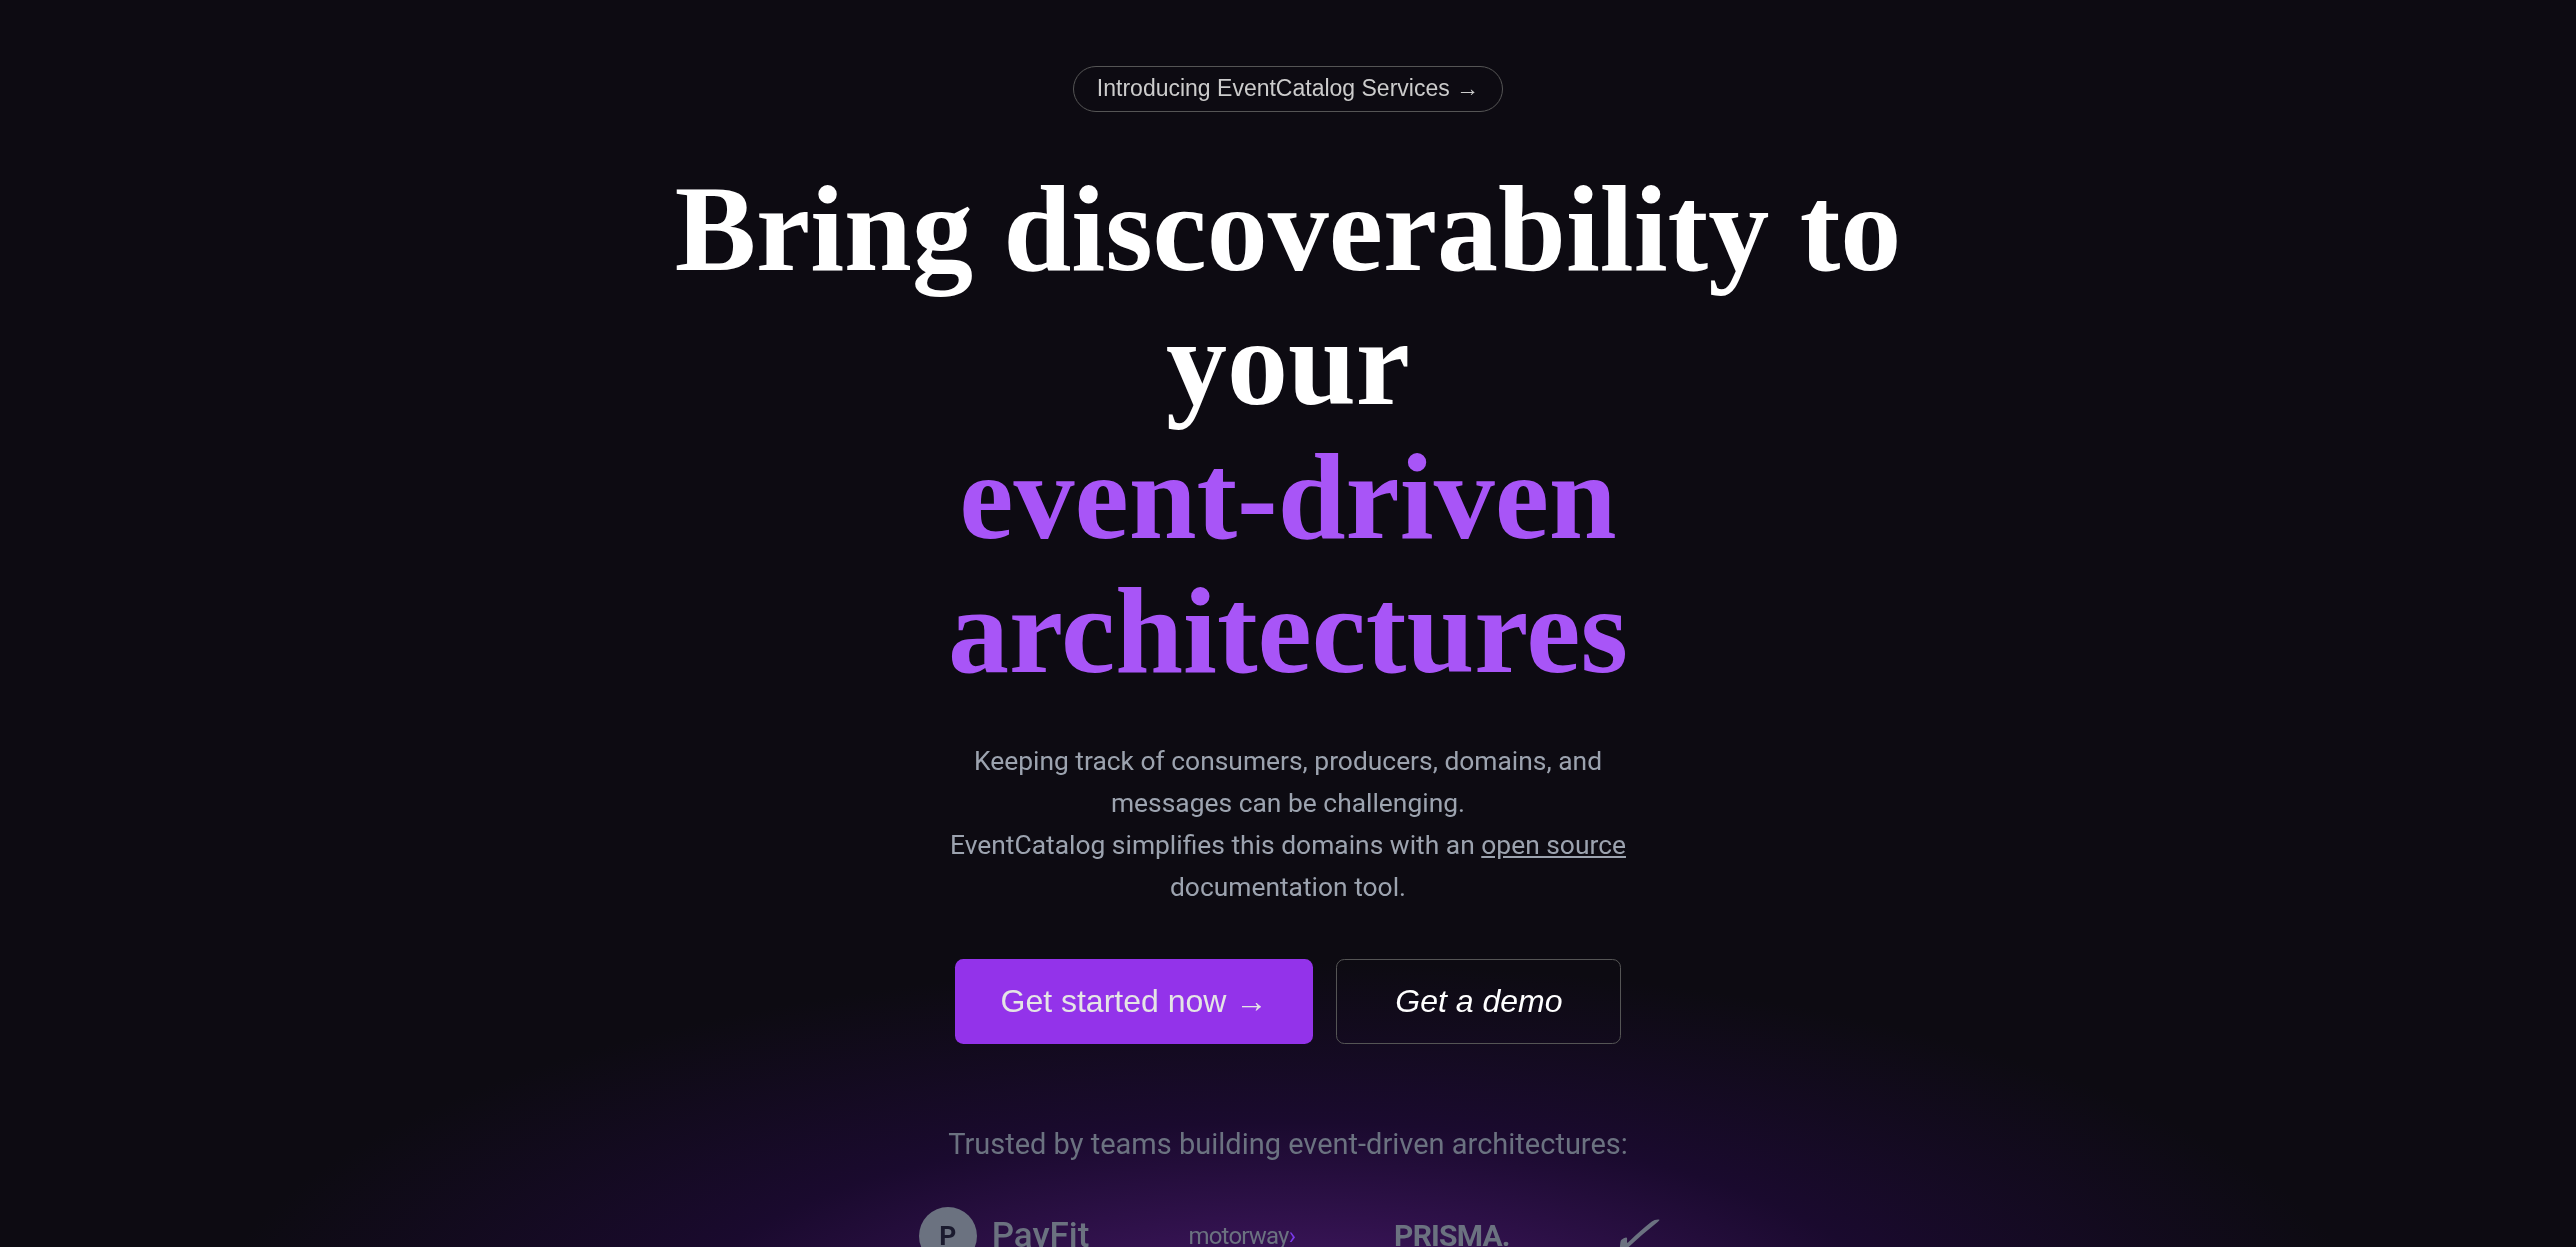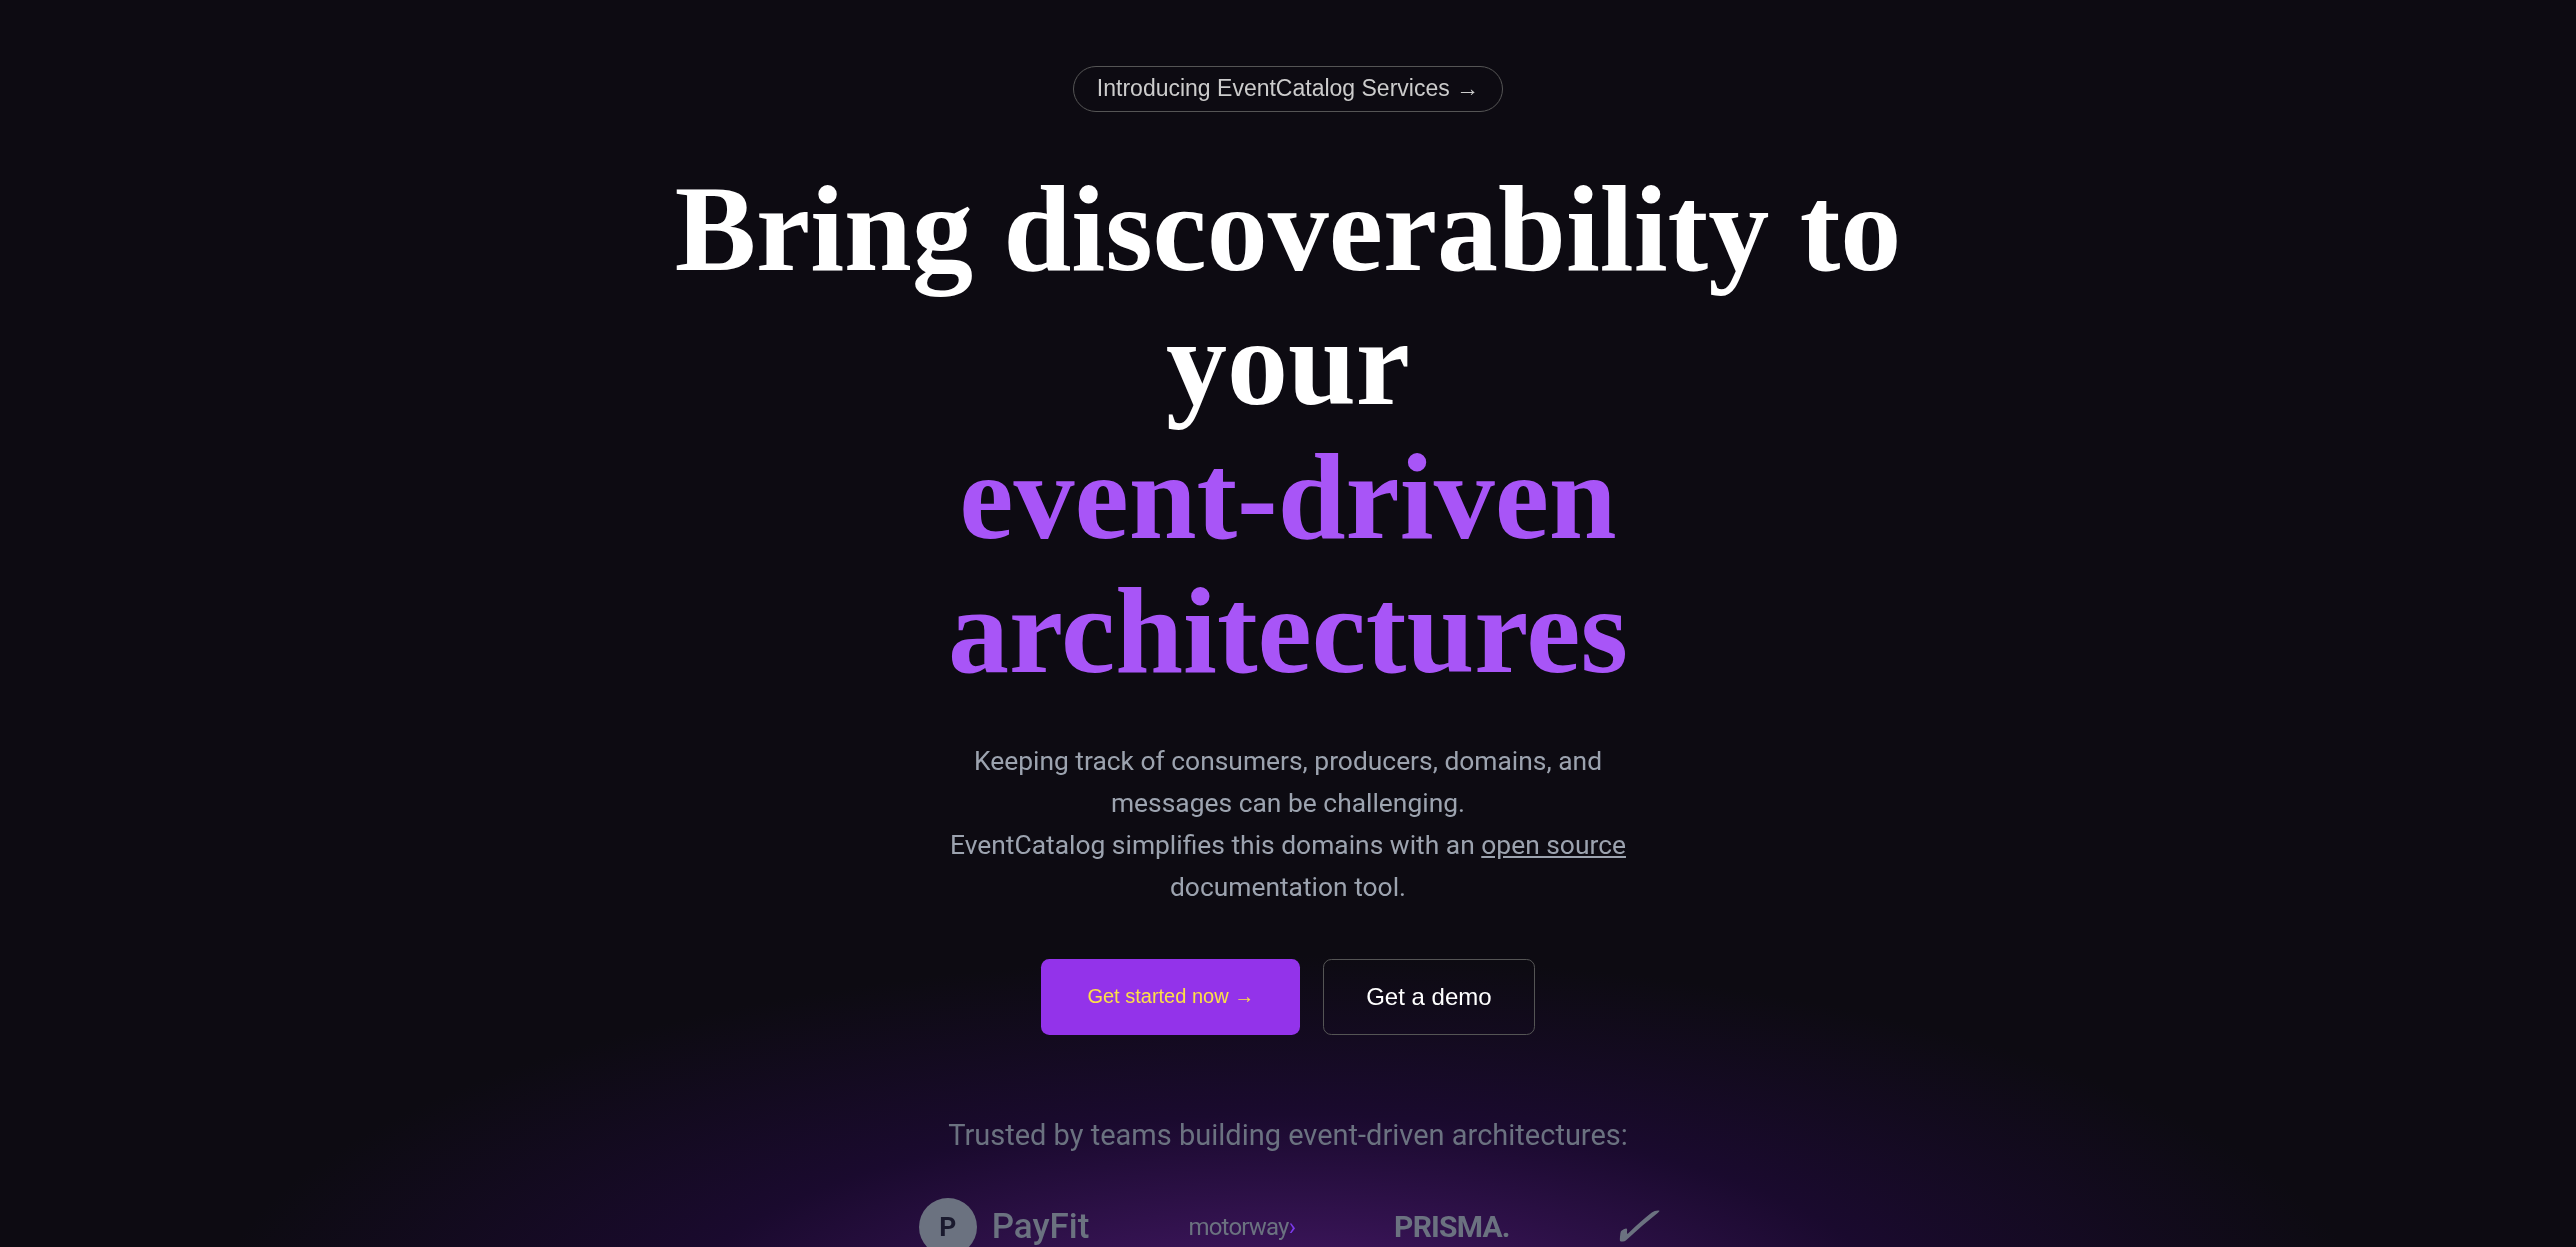--- a/index.html
+++ b/index.html
@@ -67,41 +67,42 @@
     }
 
     .cta-buttons {
       display: flex;
       gap: 23px;
       margin-bottom: 83px;
     }
 
     .btn-primary {
       background: #9333ea;
-      color: #fde047;
+      color: #e5e5e5;
       border: none;
       border-radius: 8.3px;
       padding: 23px 46px;
-      font-size: 20px;
+      font-size: 32px;
       font-weight: 500;
       cursor: pointer;
       display: flex;
       align-items: center;
       gap: 13.2px;
     }
 
     .btn-secondary {
       background: transparent;
       color: white;
       border: 1.7px solid #555;
       border-radius: 8.3px;
-      padding: 23px 42px;
-      font-size: 24px;
+      padding: 23px 58px;
+      font-size: 32px;
       font-weight: 500;
       cursor: pointer;
+      font-style: italic;
     }
 
     
     .trusted-section {
       display: flex;
       flex-direction: column;
       align-items: center;
       gap: 41px;
       padding-bottom: 66px;
     }

